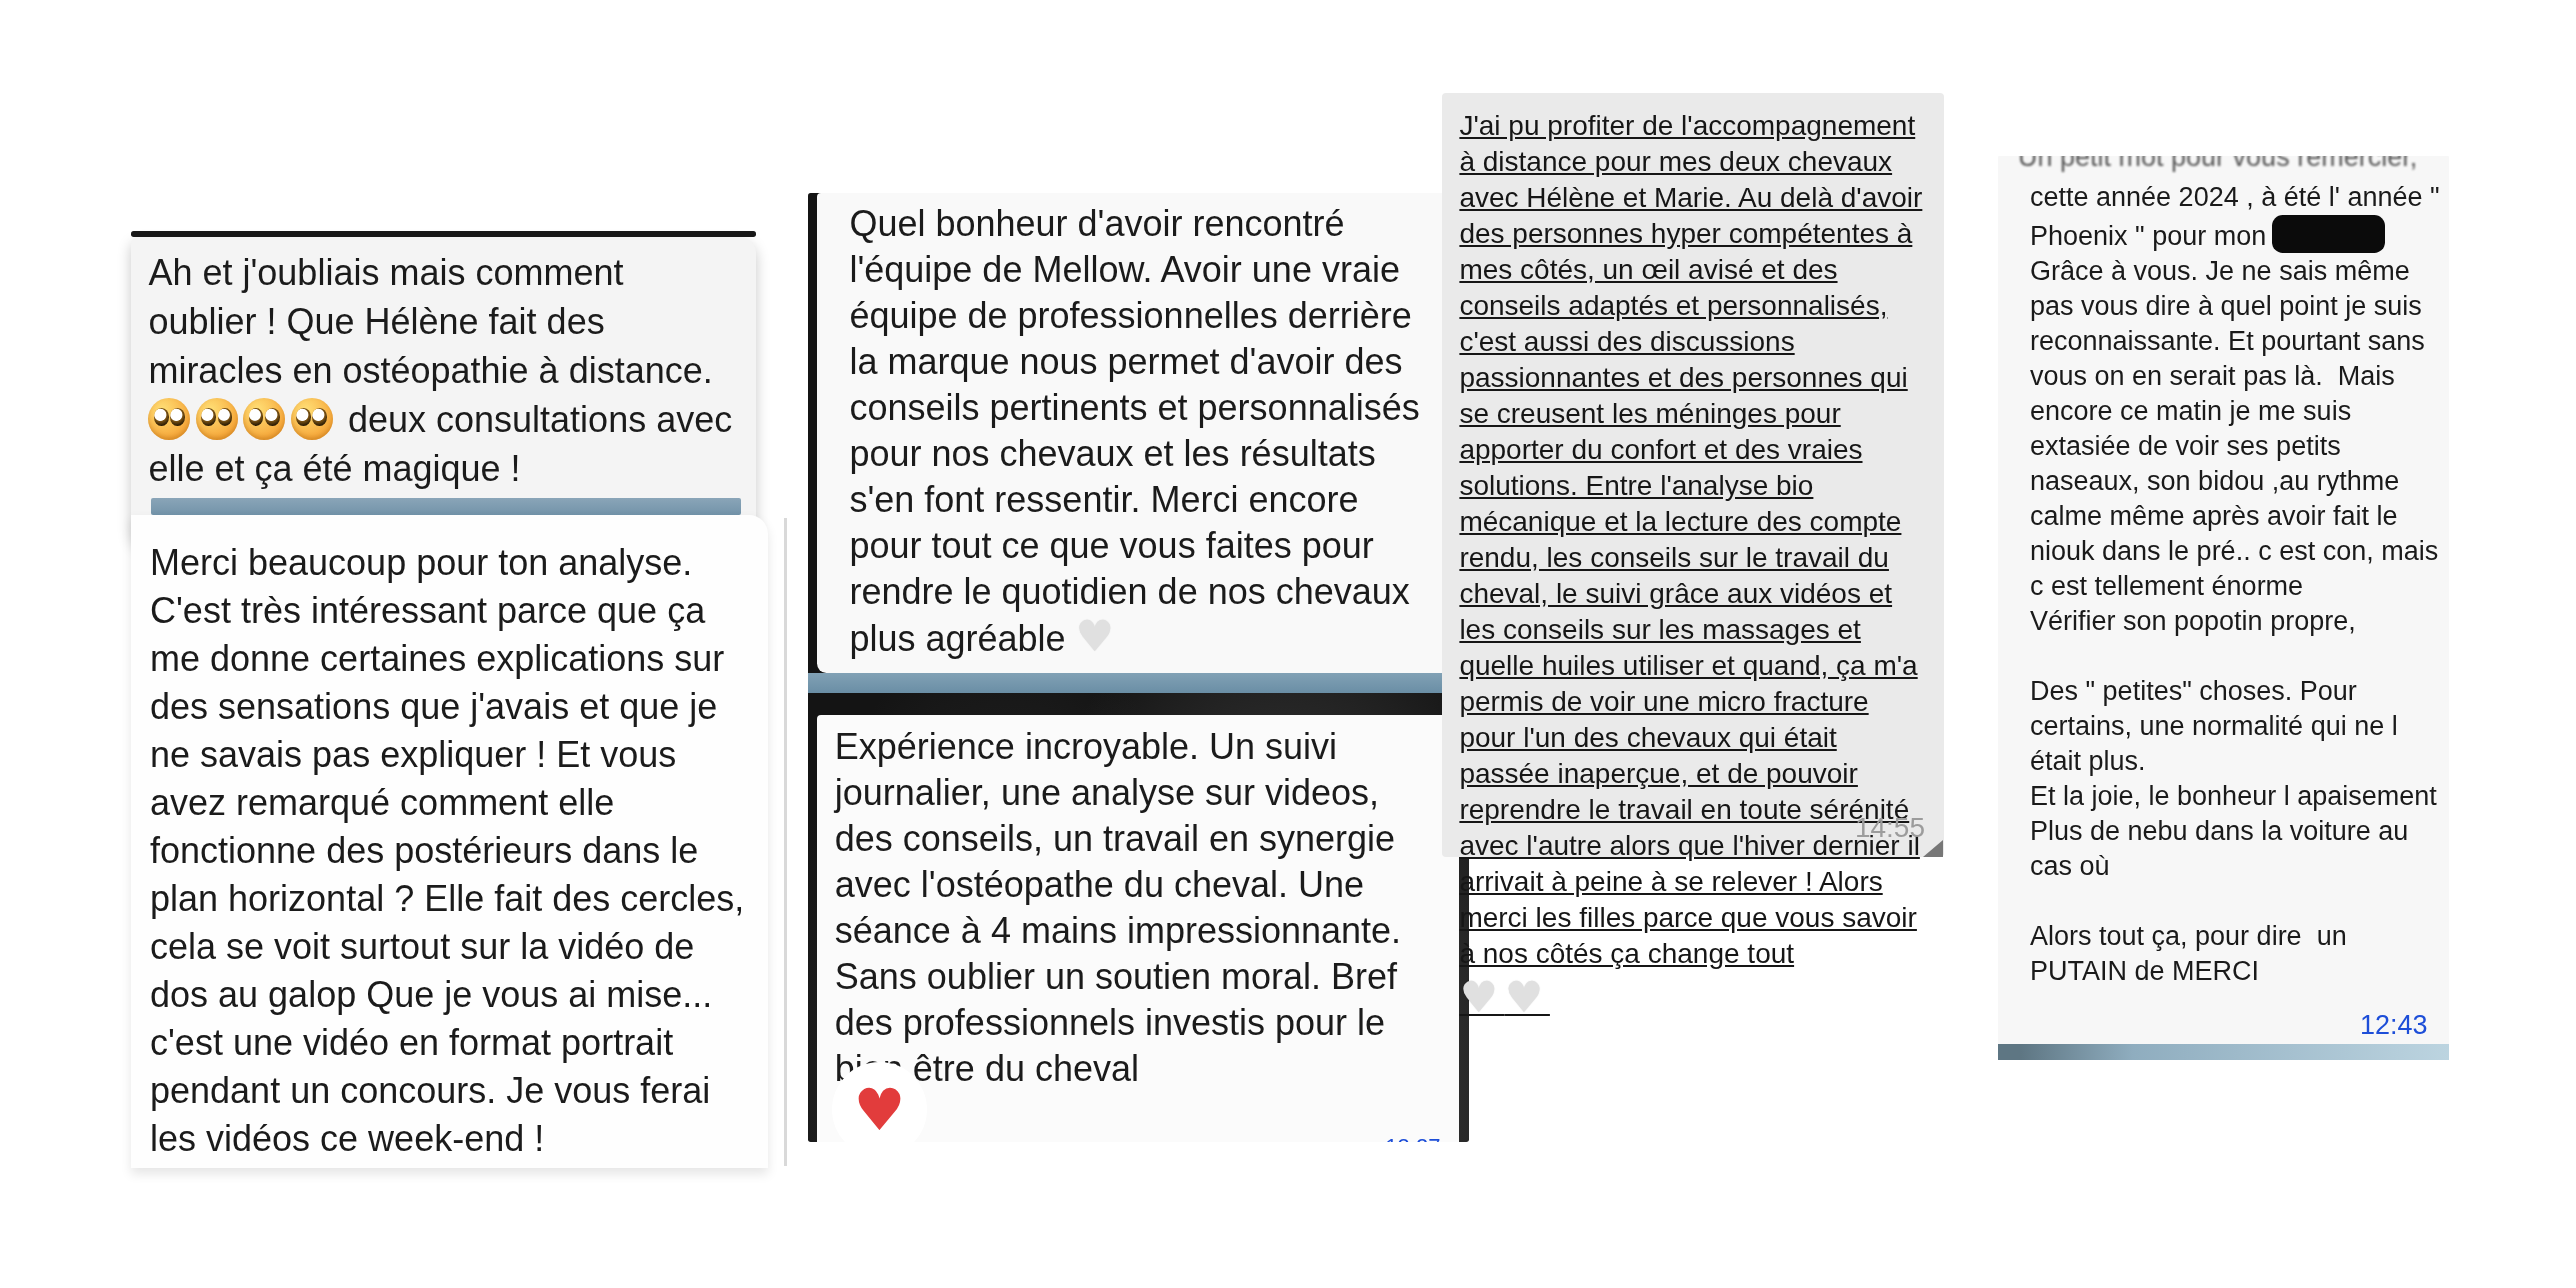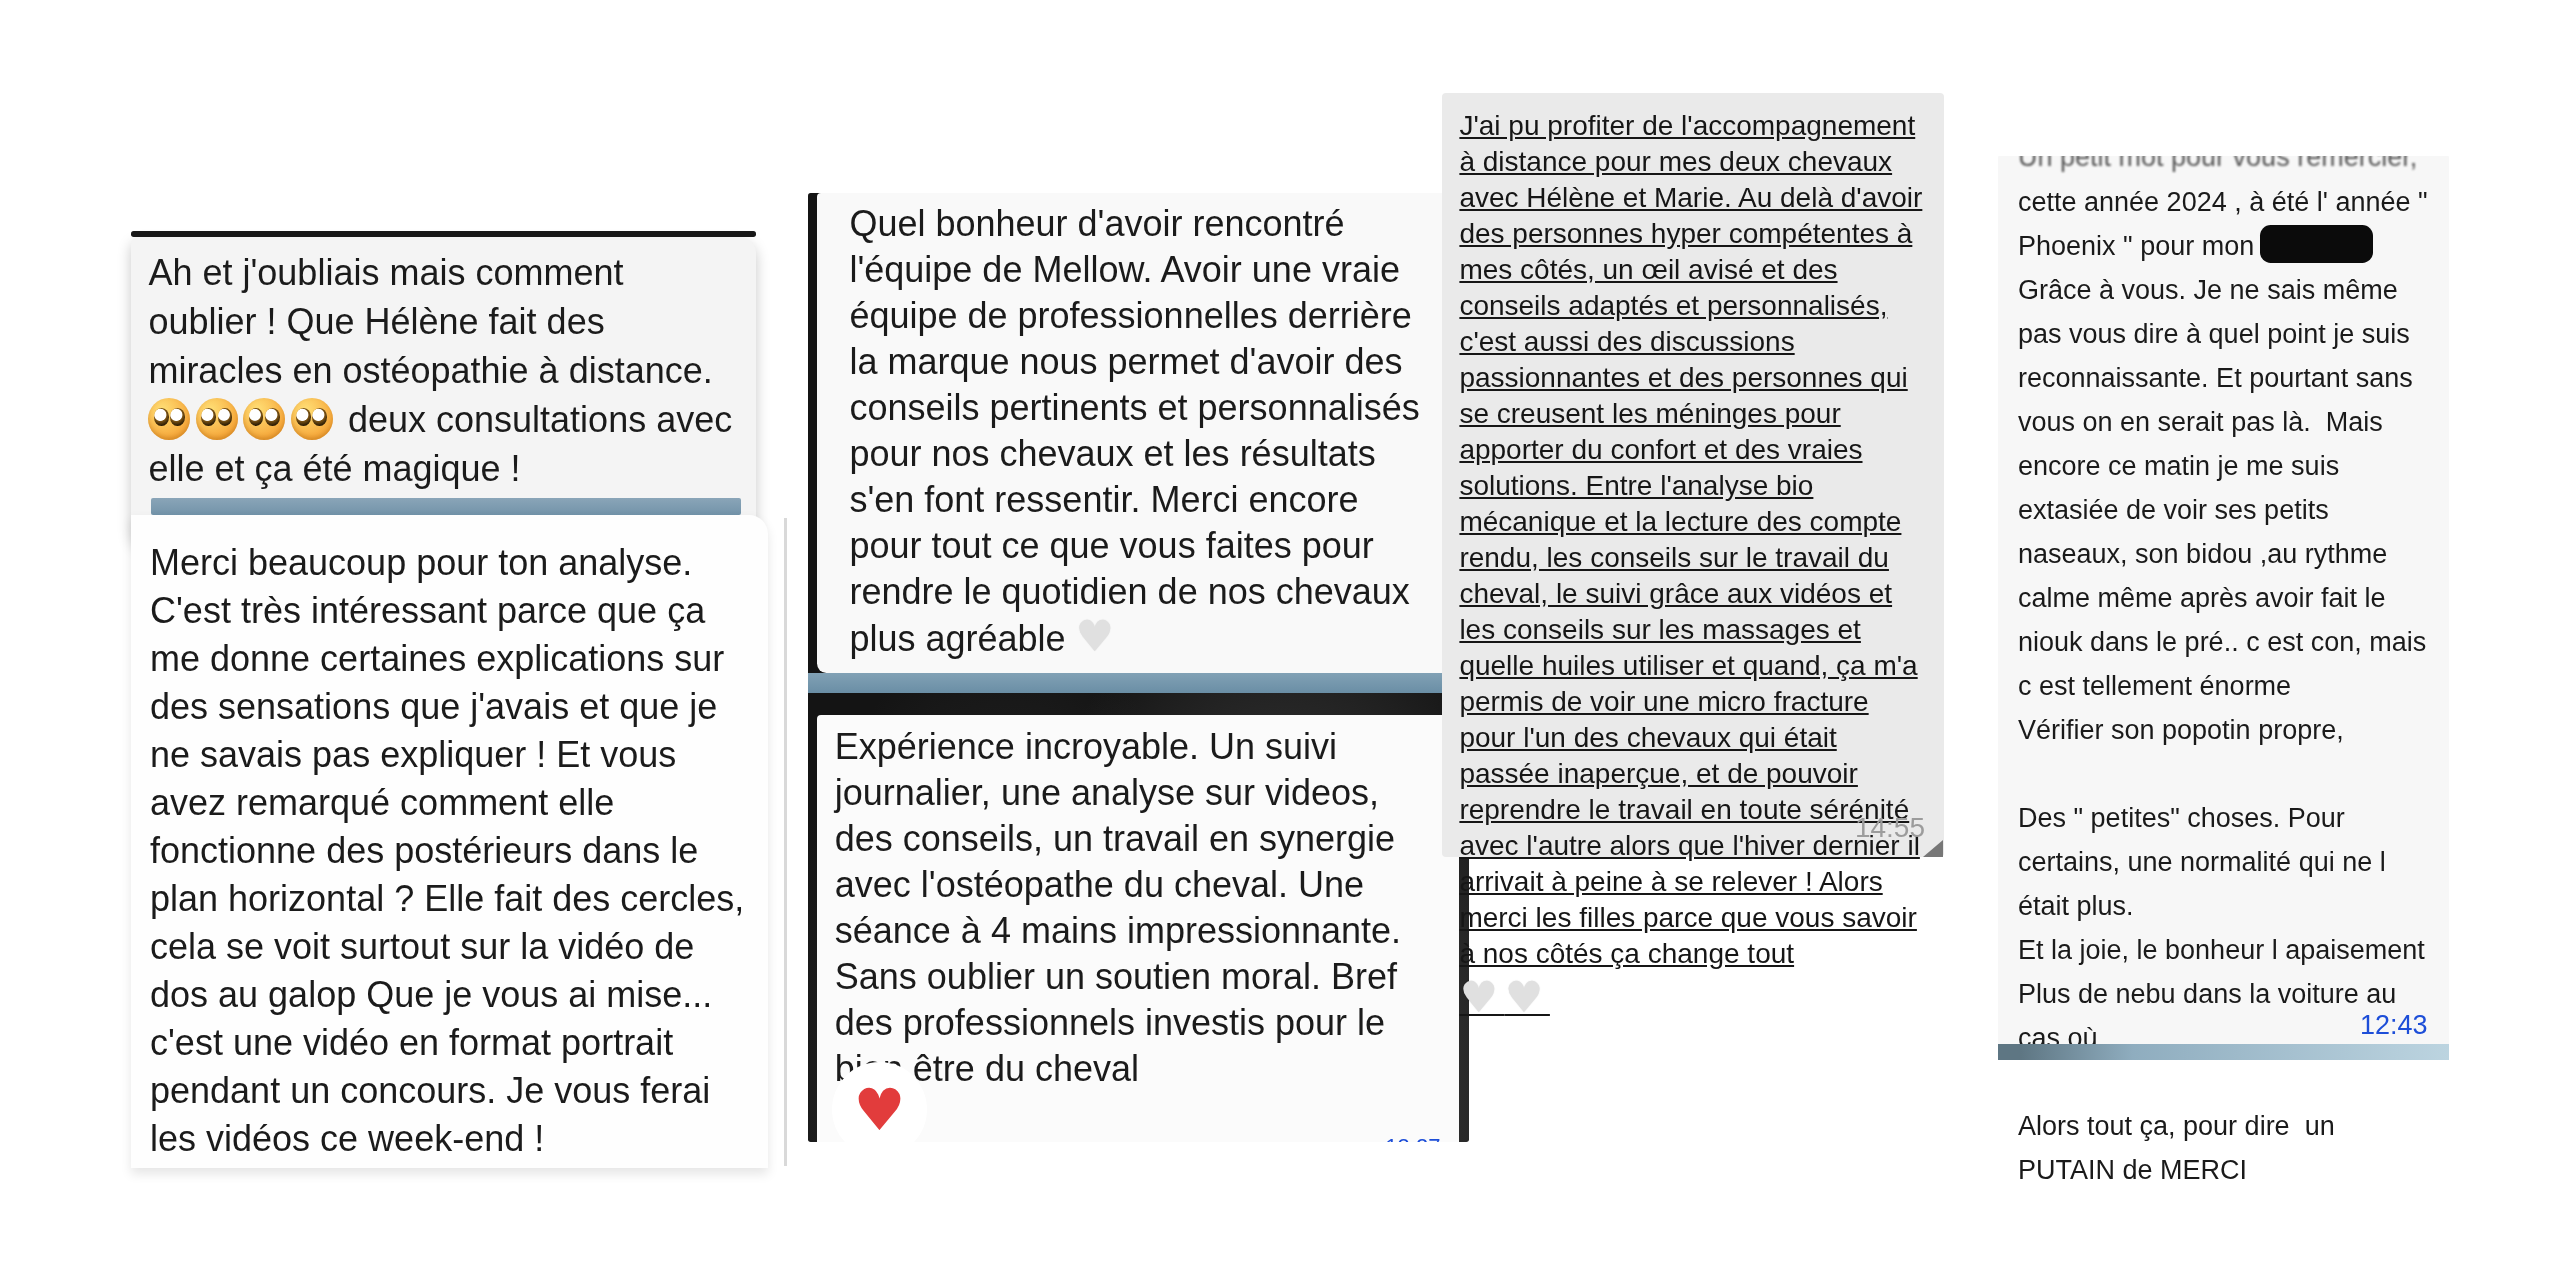--- a/index.html
+++ b/index.html
@@ -48,22 +48,22 @@
   .white-heart{font-family:"DejaVu Sans",sans-serif;color:#e0e0e0;font-size:43px;line-height:1;
                text-shadow:0 0 1.3px rgba(0,0,0,.12);}
   .s3-tail{position:absolute;right:1.3px;bottom:0px;width:0;height:0;
            border-left:20px solid transparent;border-bottom:17.4px solid #5a5a5a;opacity:.8;}
 
   
   .s4{left:1998px;top:156px;width:451px;height:904px;background:#f7f7f7;border-radius:1.3px;}
   .s4-partial{position:absolute;left:0;top:0;width:100%;height:21.5px;overflow:hidden;}
   .s4-partial span{display:block;margin-top:-16px;padding:0 20px;font-size:27px;line-height:35px;
            color:#3a3a3a;filter:blur(1px);opacity:.85;white-space:nowrap;}
-  .s4-body{position:absolute;left:0;top:24px;width:100%;padding:0 20px;box-sizing:border-box;
-           font-size:27px;line-height:44px;color:#1a1a1a;}
+  .s4-body{position:absolute;left:12px;top:24px;width:100%;padding:0 20px;box-sizing:border-box;
+           font-size:27px;line-height:35px;color:#1a1a1a;}
   .prewrap{white-space:pre-wrap;}
   .redact{display:inline-block;width:113px;height:38px;background:#0b0b0b;border-radius:10.7px;
           vertical-align:-8px;margin:0 6.7px 0 5.4px;}
   .s4 .time{position:absolute;right:21.5px;bottom:19px;font-size:27px;color:#1d4ed8;}
   .s4-bar{position:absolute;left:0;bottom:0;width:100%;height:16px;
           background:linear-gradient(90deg,#5e7683 0%,#5e7683 5%,#8fadbf 30%,#bcd4e0 100%);}
 
   
   .plead{display:inline-block;width:42px;height:42px;border-radius:50%;position:relative;
          vertical-align:-8px;margin-right:5.4px;

